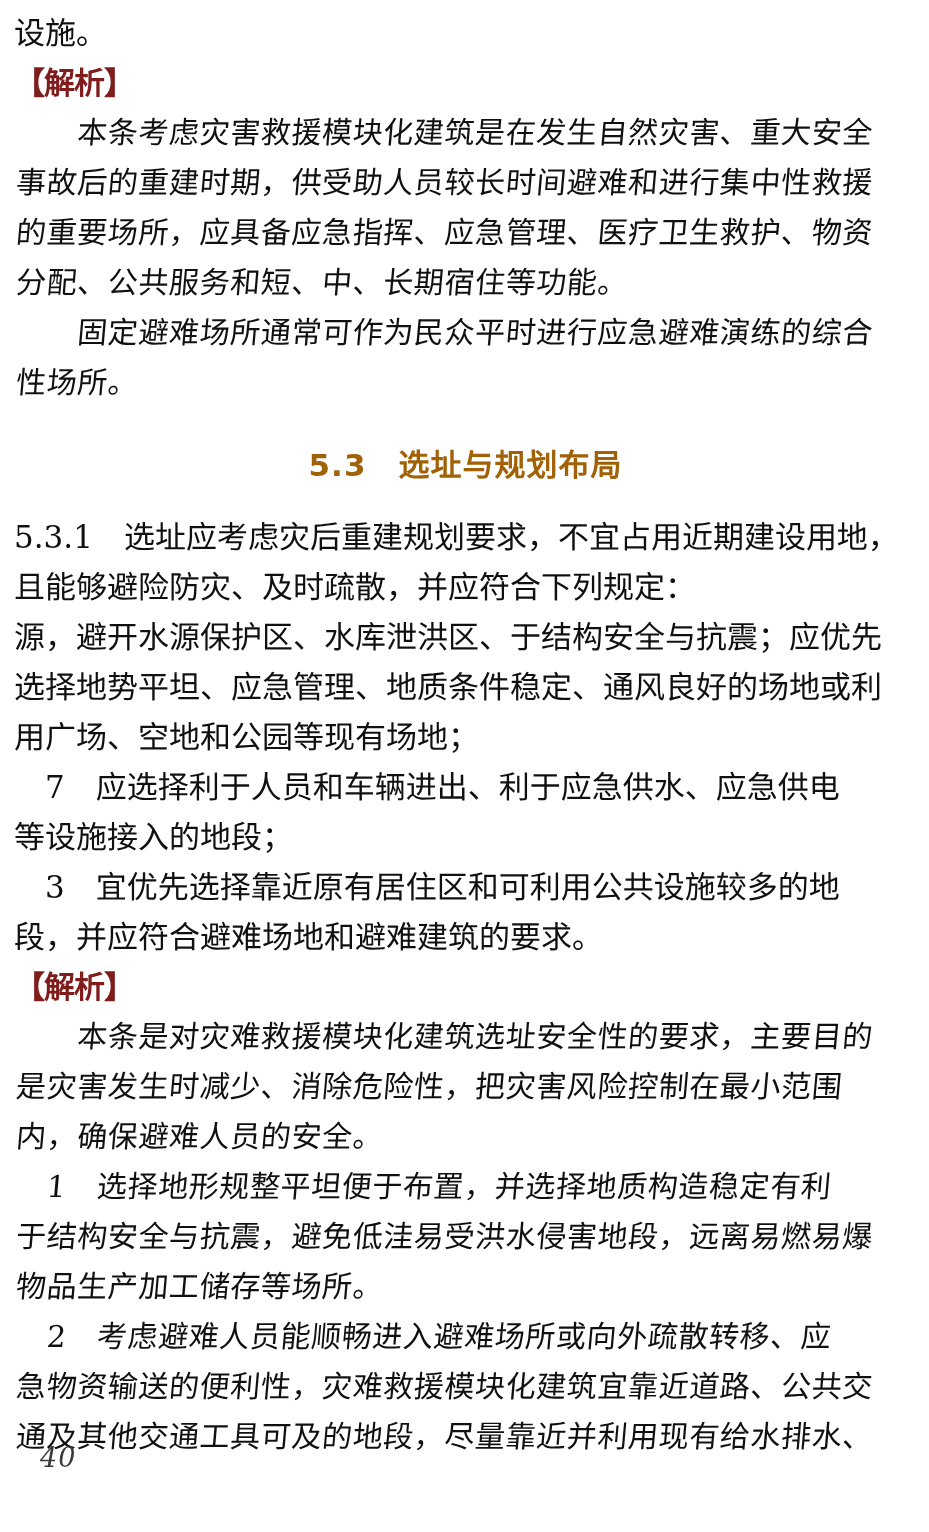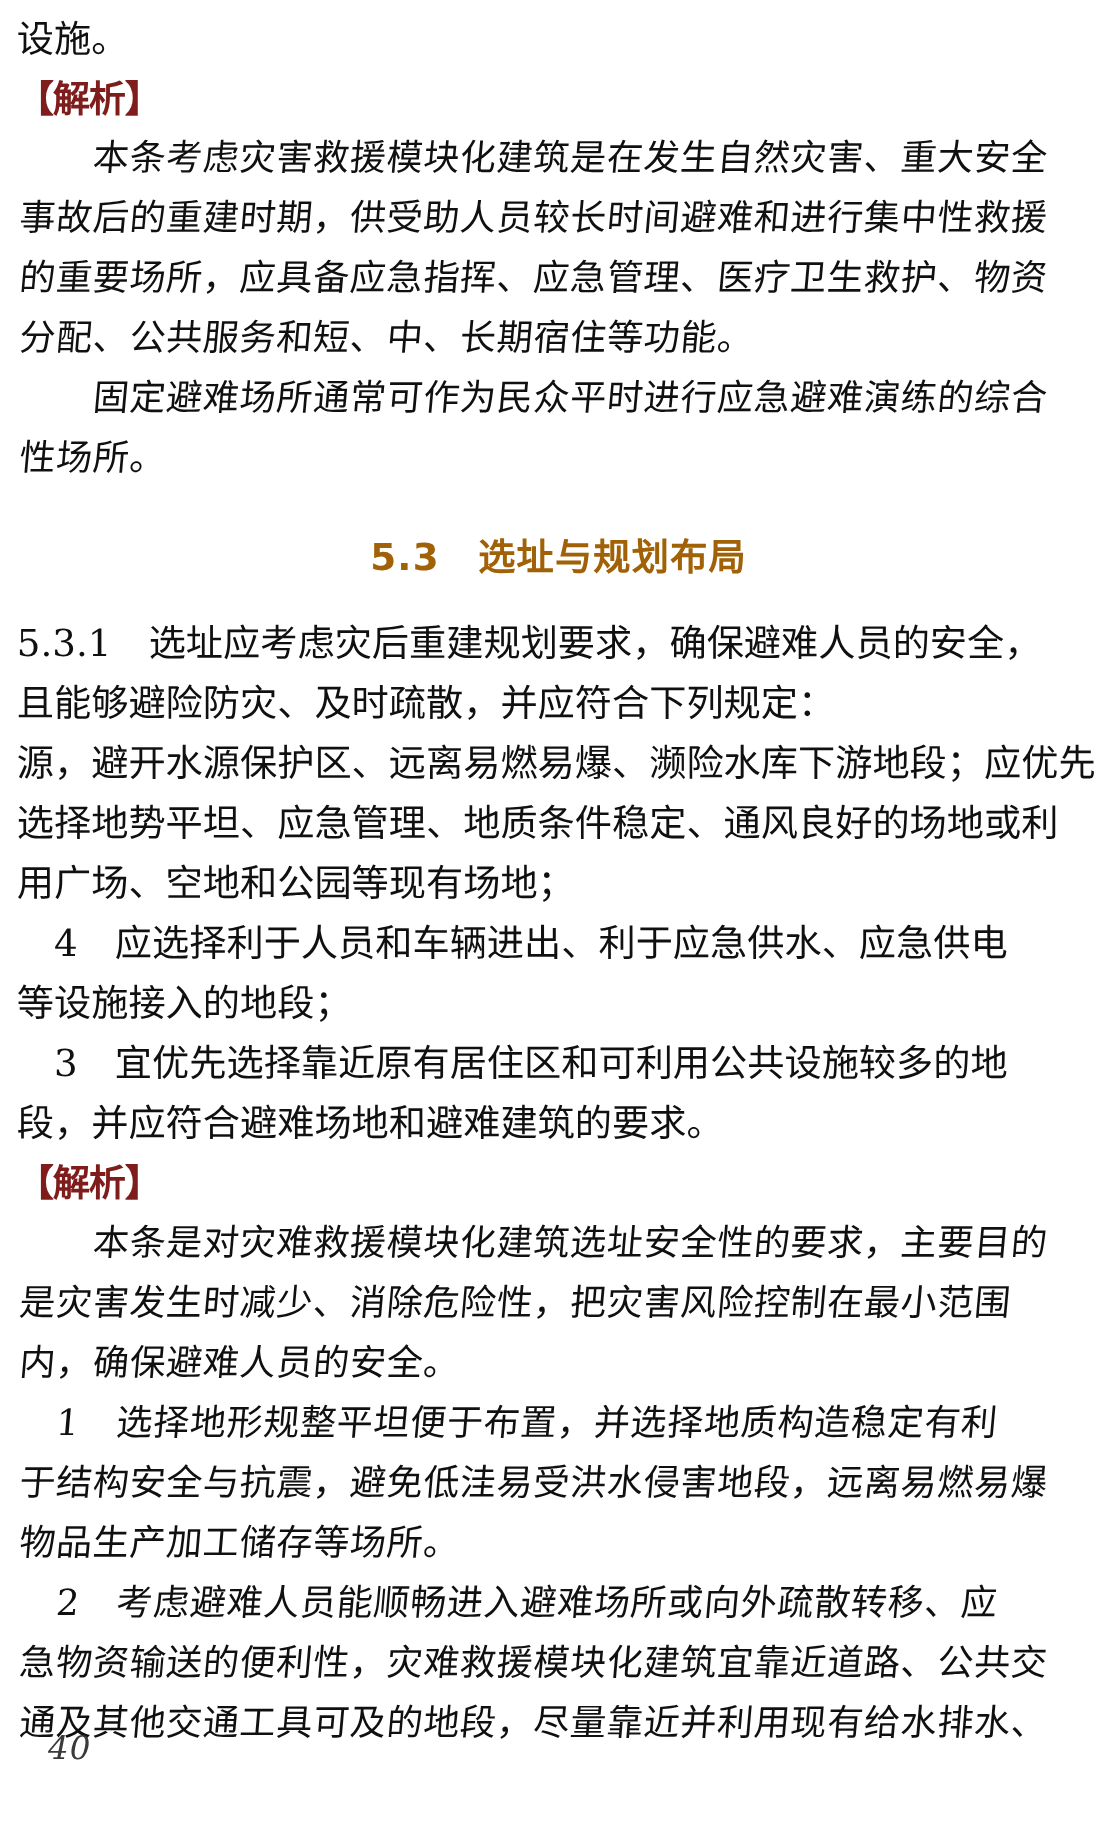--- a/index.html
+++ b/index.html
@@ -123,32 +123,32 @@
     <div class="kai-wrap">
       <p class="kai">　　固定避难场所通常可作为民众平时进行应急避难演练的综合</p>
       <p class="kai">性场所。</p>
     </div>
 
     <div class="heading-block">
       <p class="section-heading">5.3　选址与规划布局</p>
     </div>
 
     <div>
-      <p class="song">5.3.1　选址应考虑灾后重建规划要求，确保避难人员的安全，</p>
+      <p class="song">5.3.1　选址应考虑灾后重建规划要求，不宜占用近期建设用地，</p>
       <p class="song">且能够避险防灾、及时疏散，并应符合下列规定：</p>
     </div>
 
     <div>
-      <p class="song">源，避开水源保护区、远离易燃易爆、濒险水库下游地段；应优先</p>
+      <p class="song">源，避开水源保护区、水库泄洪区、于结构安全与抗震；应优先</p>
       <p class="song">选择地势平坦、应急管理、地质条件稳定、通风良好的场地或利</p>
       <p class="song">用广场、空地和公园等现有场地；</p>
     </div>
 
     <div>
-      <p class="song">　4　应选择利于人员和车辆进出、利于应急供水、应急供电</p>
+      <p class="song">　7　应选择利于人员和车辆进出、利于应急供水、应急供电</p>
       <p class="song">等设施接入的地段；</p>
     </div>
 
     <div>
       <p class="song">　3　宜优先选择靠近原有居住区和可利用公共设施较多的地</p>
       <p class="song">段，并应符合避难场地和避难建筑的要求。</p>
     </div>
 
     <p class="jiexi">【解析】</p>
 

